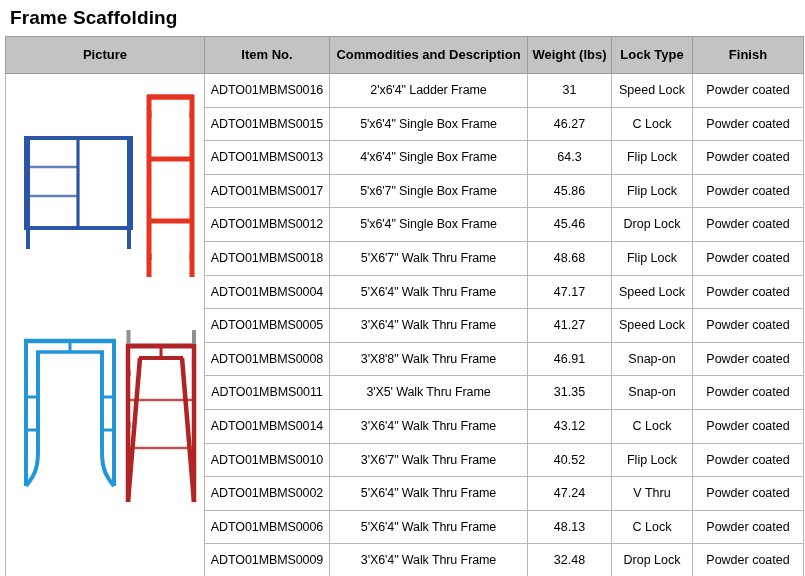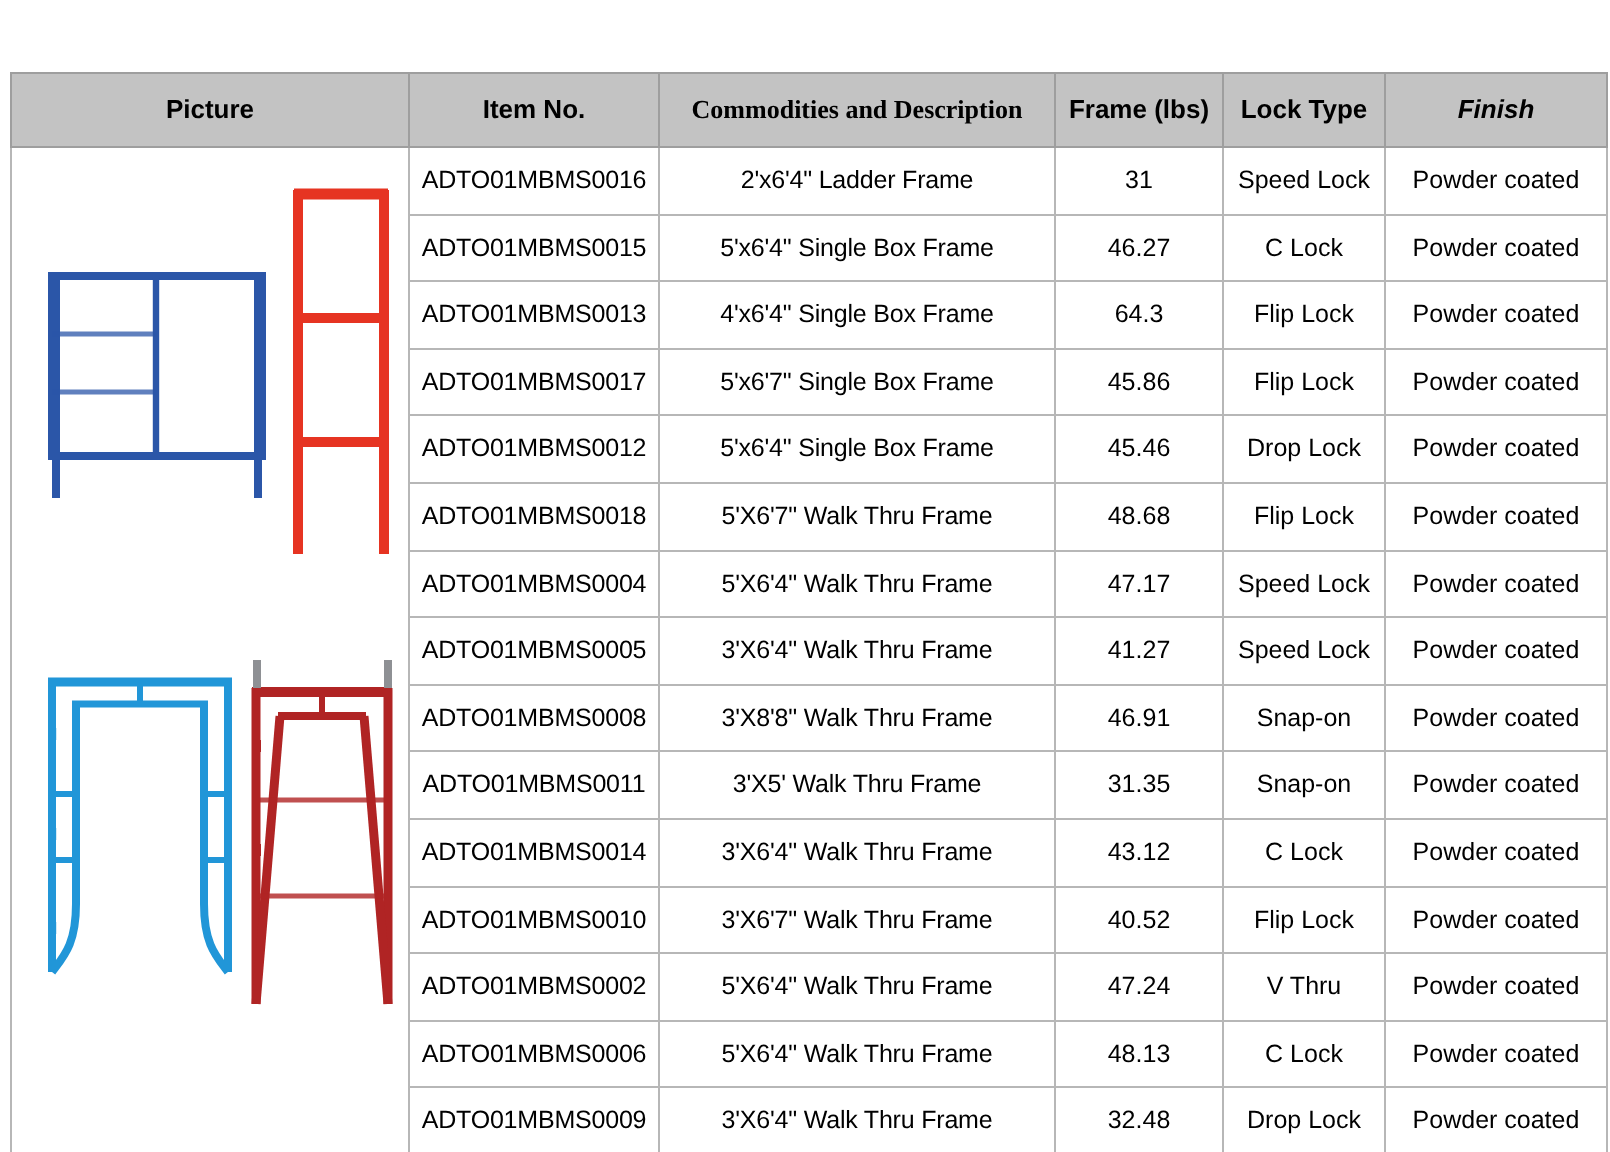--- a/index.html
+++ b/index.html
@@ -54,24 +54,24 @@
     background: #c3c3c3;
     font-weight: bold;
     height: 36px;
     font-size: 13px;
     border-bottom: 1px solid #a8a8a8;
     border-color: #9e9e9e;
     text-align: center;
   }
   table.spec thead th.hdr-picture { width: 198px; }
   table.spec thead th.hdr-item    { width: 124px; margin-top: 12px; }
-  table.spec thead th.hdr-desc    { width: 197px; font-family: Liberation Serif, serif; }
+  table.spec thead th.hdr-desc    { width: 197px; }
   table.spec thead th.hdr-weight  { width:  83px; }
   table.spec thead th.hdr-lock    { width:  80px; }
-  table.spec thead th.hdr-finish  { width: 110px; font-style: italic; }
+  table.spec thead th.hdr-finish  { width: 110px; }
 
   table.spec tbody td {
     height: 32.6px;
     background: #ffffff;
     white-space: nowrap;
     overflow: hidden;
   }
   td.cell-item { letter-spacing: -0.1px; }
   td.cell-desc { letter-spacing: -0.1px; }
 
@@ -95,29 +95,30 @@
   .pic-block.bottom { top: 245px; }
   .pic-block svg {
     display: block;
   }
 </style>
 </head>
 <body>
 
 <div class="page">
 
+  <div class="page-title">Frame Scaffolding</div>
 
   <div class="table-wrap">
     <table class="spec">
       <thead>
         <tr>
           <th class="hdr-picture">Picture</th>
           <th class="hdr-item">Item No.</th>
           <th class="hdr-desc">Commodities and Description</th>
-          <th class="hdr-weight">Frame  (lbs)</th>
+          <th class="hdr-weight">Weight  (lbs)</th>
           <th class="hdr-lock">Lock Type</th>
           <th class="hdr-finish">Finish</th>
         </tr>
       </thead>
       <tbody id="table-body">
 
       <tr>
             <td class="picture-cell" rowspan="15">
   <div class="pic-stack">
 

